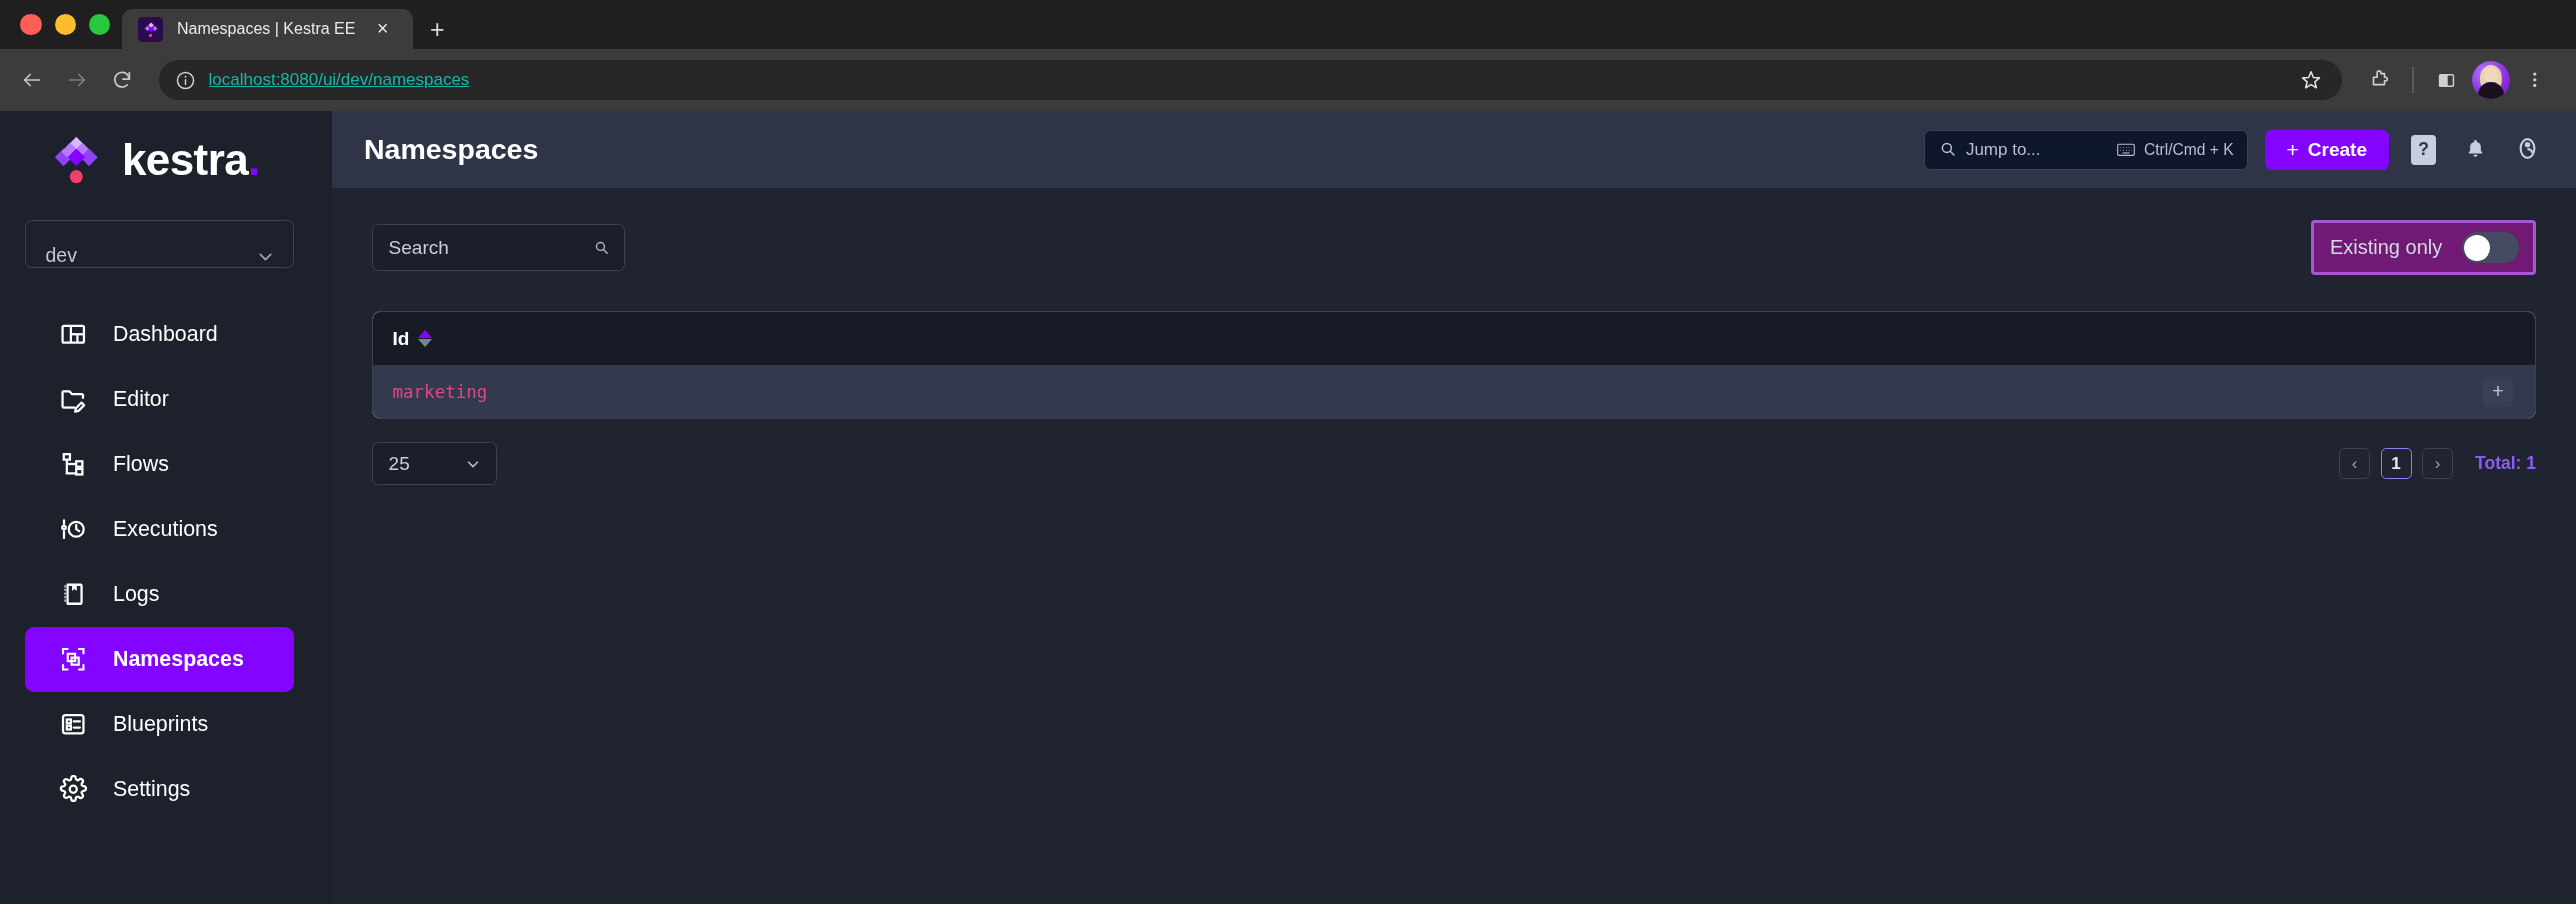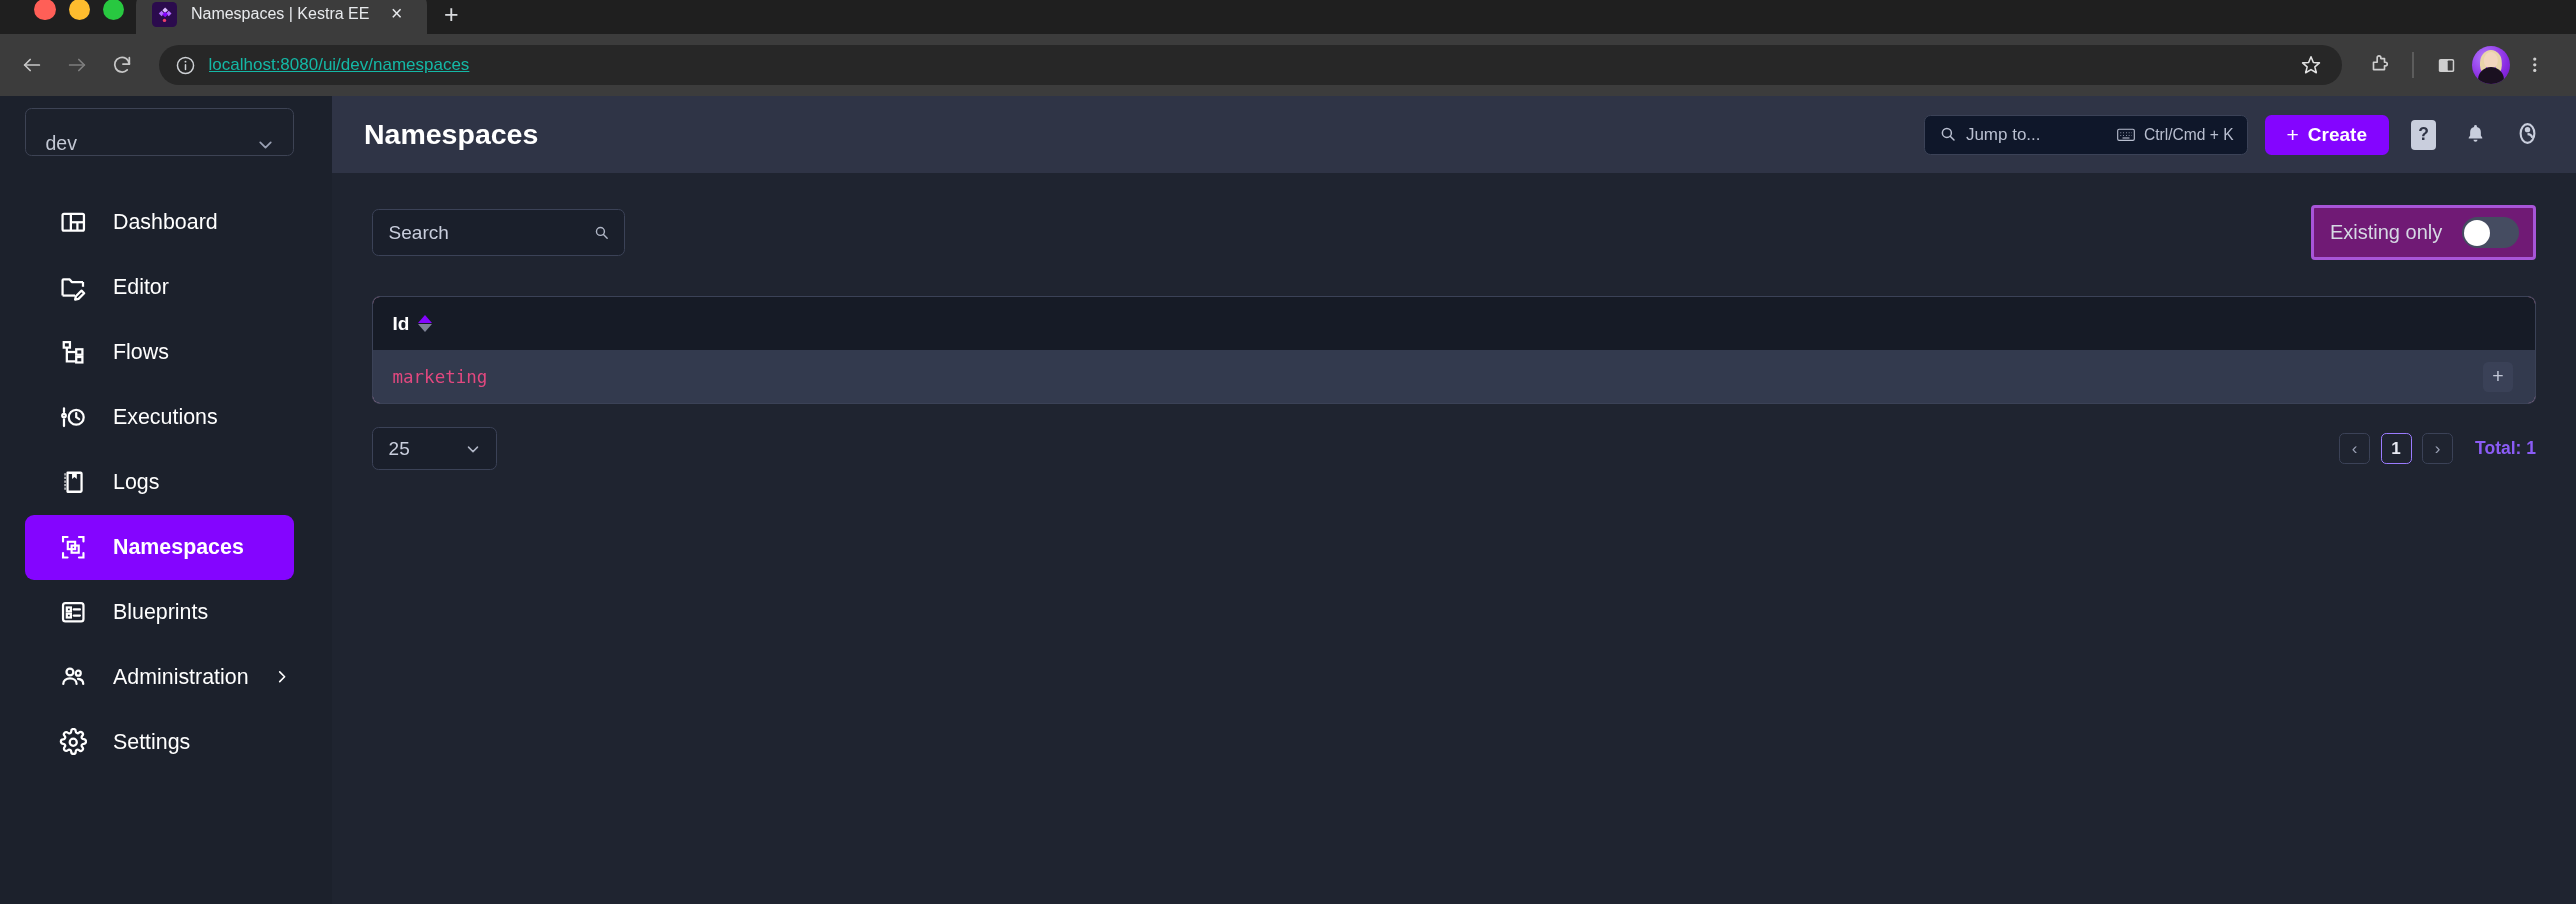--- a/index.html
+++ b/index.html
@@ -7,24 +7,24 @@
     width: 2576px; height: 904px;
     background: #1f2430;
     font-family: "Liberation Sans", sans-serif;
     overflow: hidden;
   }
 
   
   .browser { width: 2576px; height: 904px; display: flex; flex-direction: column; }
 
   .tabstrip {
-    height: 34px;
+    height: 49px;
     background: #1f1f1f;
     display: flex; align-items: flex-end;
-    padding-left: 29px;
+    padding-left: 15px;
     flex: none;
   }
   .traffic { display: flex; align-items: center; gap: 13px; height: 49px; padding: 0 11.7px 0 5.2px; }
   .dot { width: 21.4px; height: 21.4px; border-radius: 50%; display: block; }
   .dot.red { background: #ff5f57; }
   .dot.yellow { background: #febc2e; }
   .dot.green { background: #28c840; }
 
   .tab {
     height: 40px;
@@ -392,20 +392,34 @@
           <circle cx="12" cy="12" r="2"></circle>
           <circle cx="12" cy="19" r="2"></circle>
         </svg>
     </div>
   </div>
 
   <div class="app">
 
     <div class="sidebar">
 
+      <div class="logo-wrap">
+        <span>
+          <svg width="60" height="60" viewBox="0 0 92 92">
+            <rect x="38.5" y="16" width="19" height="19" transform="rotate(45 48 25.5)" fill="#d9b8ff"></rect>
+            <rect x="19" y="34" width="19" height="19" transform="rotate(45 28.5 43.5)" fill="#8e43f5"></rect>
+            <rect x="29" y="25" width="19" height="19" transform="rotate(45 38.5 34.5)" fill="#b77bff"></rect>
+            <rect x="48" y="25" width="19" height="19" transform="rotate(45 57.5 34.5)" fill="#b77bff"></rect>
+            <rect x="58" y="34" width="19" height="19" transform="rotate(45 67.5 43.5)" fill="#8e43f5"></rect>
+            <rect x="38.5" y="34" width="19" height="19" transform="rotate(45 48 43.5)" fill="#8405ff"></rect>
+            <circle cx="48" cy="73" r="10" fill="#ef3f6a"></circle>
+          </svg>
+        </span>
+        <span class="logo-text"><span>kestra</span><span class="dot-accent">.</span></span>
+      </div>
 
       <div class="ns-select">
         <span class="val">dev</span>
         <span class="chev">
           <svg width="21" height="21" viewBox="0 0 24 24" fill="none" stroke="currentColor" stroke-width="2" stroke-linecap="round" stroke-linejoin="round">
               <polyline points="6,9.5 12,15.5 18,9.5"></polyline>
             </svg>
         </span>
       </div>
 
@@ -493,36 +507,20 @@
                 <rect x="3.4" y="4.4" width="17.2" height="15.2" rx="2"></rect>
                 <rect x="6.6" y="8" width="3.4" height="3.2"></rect>
                 <rect x="6.6" y="13.2" width="3.4" height="3.2"></rect>
                 <line x1="12.4" y1="9.6" x2="17.6" y2="9.6" stroke-linecap="round"></line>
                 <line x1="12.4" y1="14.8" x2="17.6" y2="14.8" stroke-linecap="round"></line>
               </svg>
           </span>
           <span class="nav-label">Blueprints</span>
         </div>
 
-        <div class="nav-item">
-          <span class="nav-icon">
-            <svg width="28.5" height="28.5" viewBox="0 0 24 24" fill="none" stroke="currentColor" stroke-width="1.9" stroke-linecap="round">
-                <circle cx="9.2" cy="7.6" r="2.9"></circle>
-                <circle cx="16.2" cy="8.6" r="2.1"></circle>
-                <path d="M3.6 17.6c0-2.8 2.5-4.6 5.6-4.6s5.6 1.8 5.6 4.6"></path>
-                <path d="M16 13.4c2.3.2 4.4 1.6 4.4 4.2"></path>
-              </svg>
-          </span>
-          <span class="nav-label">Administration</span>
-          <span class="nav-chev">
-            <svg width="19.5" height="19.5" viewBox="0 0 24 24" fill="none" stroke="currentColor" stroke-width="2" stroke-linecap="round" stroke-linejoin="round">
-                <polyline points="9.5,6 15.5,12 9.5,18"></polyline>
-              </svg>
-          </span>
-        </div>
 
         <div class="nav-item">
           <span class="nav-icon">
             <svg width="28.5" height="28.5" viewBox="0 0 24 24" fill="none" stroke="currentColor" stroke-width="1.9" stroke-linejoin="round">
                 <circle cx="12" cy="12" r="3"></circle>
                 <path d="M19.2 14.2a1.6 1.6 0 0 0 .32 1.76l.06.06a1.9 1.9 0 1 1-2.7 2.7l-.06-.06a1.6 1.6 0 0 0-1.76-.32 1.6 1.6 0 0 0-.97 1.46v.17a1.9 1.9 0 1 1-3.8 0v-.09a1.6 1.6 0 0 0-1.05-1.46 1.6 1.6 0 0 0-1.76.32l-.06.06a1.9 1.9 0 1 1-2.7-2.7l.06-.06a1.6 1.6 0 0 0 .32-1.76 1.6 1.6 0 0 0-1.46-.97h-.17a1.9 1.9 0 1 1 0-3.8h.09A1.6 1.6 0 0 0 5.1 8.5a1.6 1.6 0 0 0-.32-1.76l-.06-.06a1.9 1.9 0 1 1 2.7-2.7l.06.06a1.6 1.6 0 0 0 1.76.32h.08a1.6 1.6 0 0 0 .97-1.46v-.17a1.9 1.9 0 1 1 3.8 0v.09a1.6 1.6 0 0 0 .97 1.46 1.6 1.6 0 0 0 1.76-.32l.06-.06a1.9 1.9 0 1 1 2.7 2.7l-.06.06a1.6 1.6 0 0 0-.32 1.76v.08a1.6 1.6 0 0 0 1.46.97h.17a1.9 1.9 0 1 1 0 3.8h-.09a1.6 1.6 0 0 0-1.46.97z"></path>
               </svg>
           </span>
           <span class="nav-label">Settings</span>
         </div>

